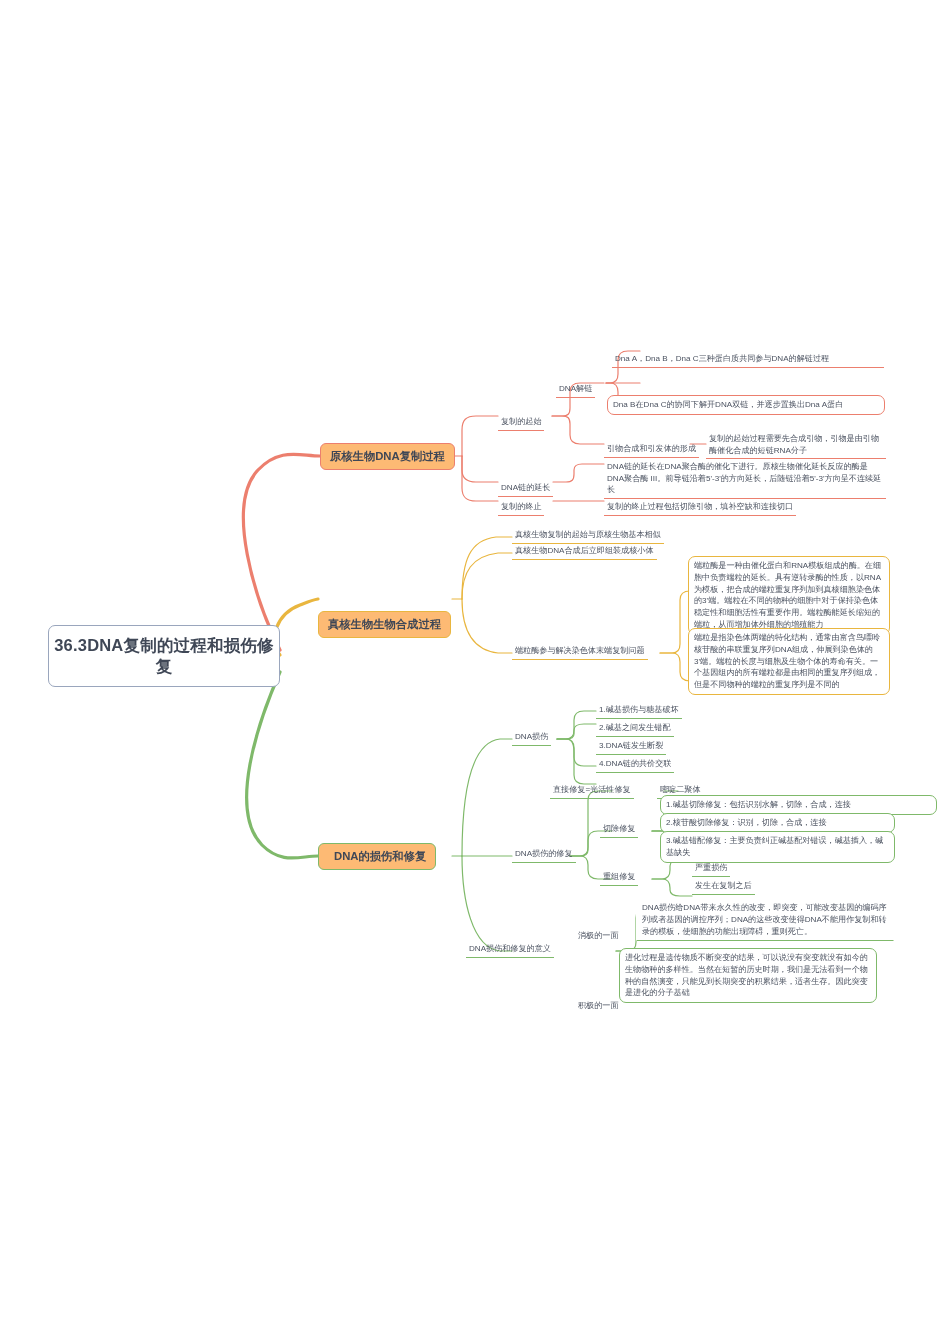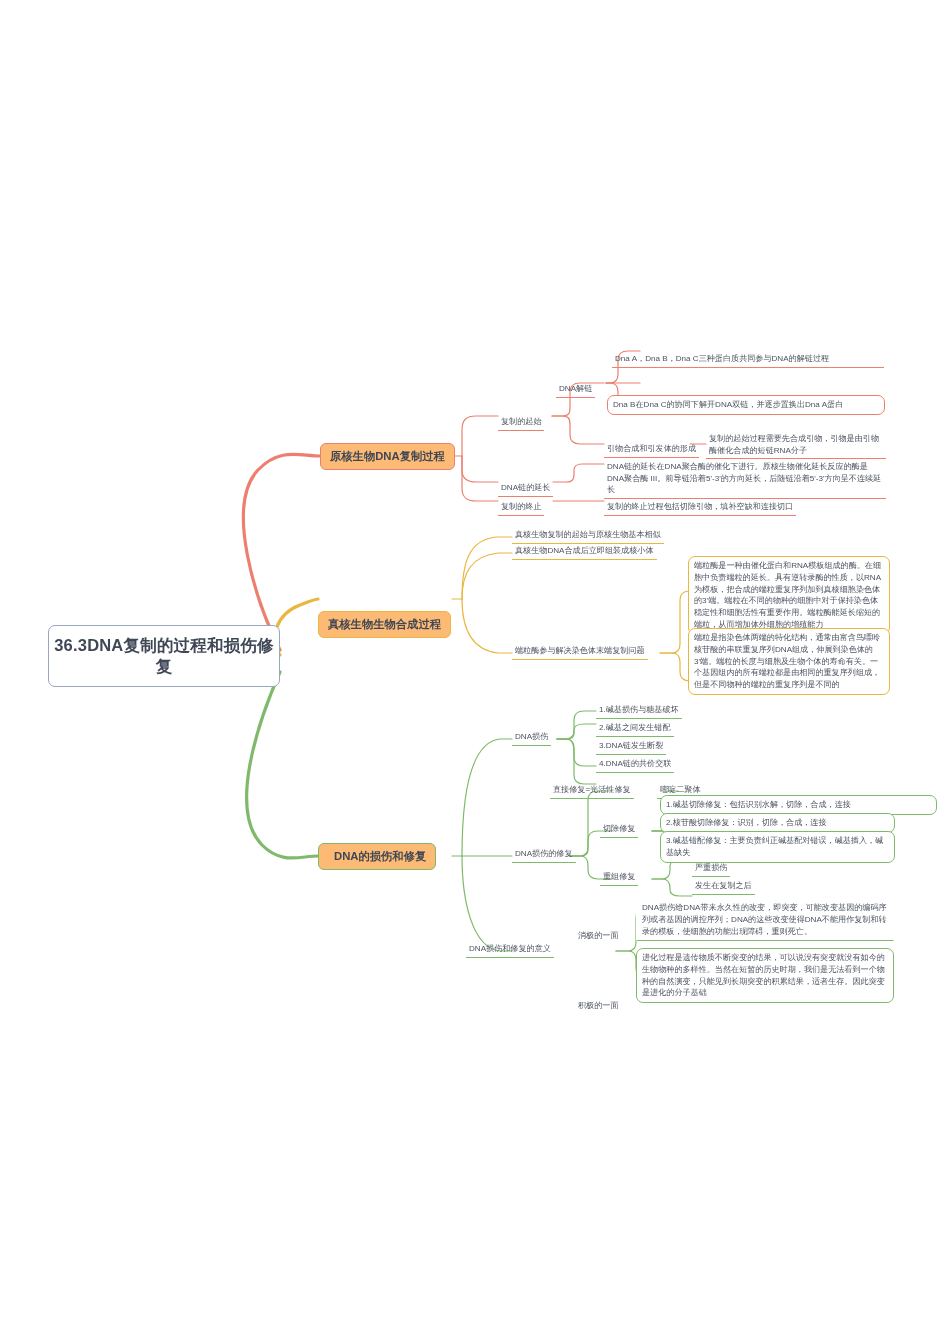--- a/index.html
+++ b/index.html
@@ -194,15 +194,15 @@
   <div class="node u ul-green" style="left:600px;top:870px;">重组修复</div>
   <div class="node u ul-green" style="left:692px;top:861px;">严重损伤</div>
   <div class="node u ul-green" style="left:692px;top:879px;">发生在复制之后</div>
 
   <div class="node u ul-green" style="left:466px;top:942px;">DNA损伤和修复的意义</div>
 
   <div class="node lbl" style="left:578px;top:930px;">消极的一面</div>
   <div class="node boxed green" style="left:636px;top:898px;width:258px;border-color:transparent;border-bottom-color:#7fb96a;border-radius:0;">DNA损伤给DNA带来永久性的改变，即突变，可能改变基因的编码序列或者基因的调控序列；DNA的这些改变使得DNA不能用作复制和转录的模板，使细胞的功能出现障碍，重则死亡。</div>
 
   <div class="node lbl" style="left:578px;top:1000px;">积极的一面</div>
-  <div class="node boxed green" style="left:636px;top:948px;width:258px;">进化过程是遗传物质不断突变的结果，可以说没有突变就没有如今的生物物种的多样性。当然在短暂的历史时期，我们是无法看到一个物种的自然演变，只能见到长期突变的积累结果，适者生存。因此突变是进化的分子基础</div>
+  <div class="node boxed green" style="left:619px;top:948px;width:258px;">进化过程是遗传物质不断突变的结果，可以说没有突变就没有如今的生物物种的多样性。当然在短暂的历史时期，我们是无法看到一个物种的自然演变，只能见到长期突变的积累结果，适者生存。因此突变是进化的分子基础</div>
 
 </div>
 
 </body></html>

